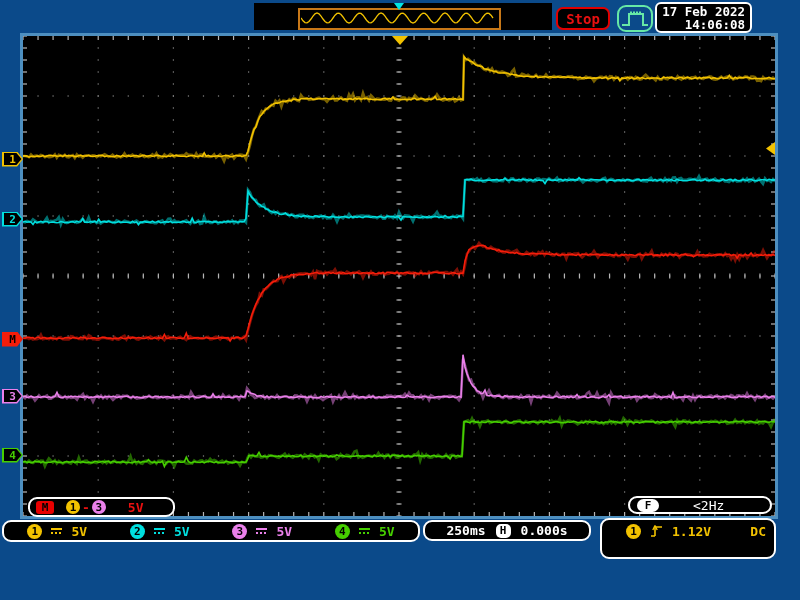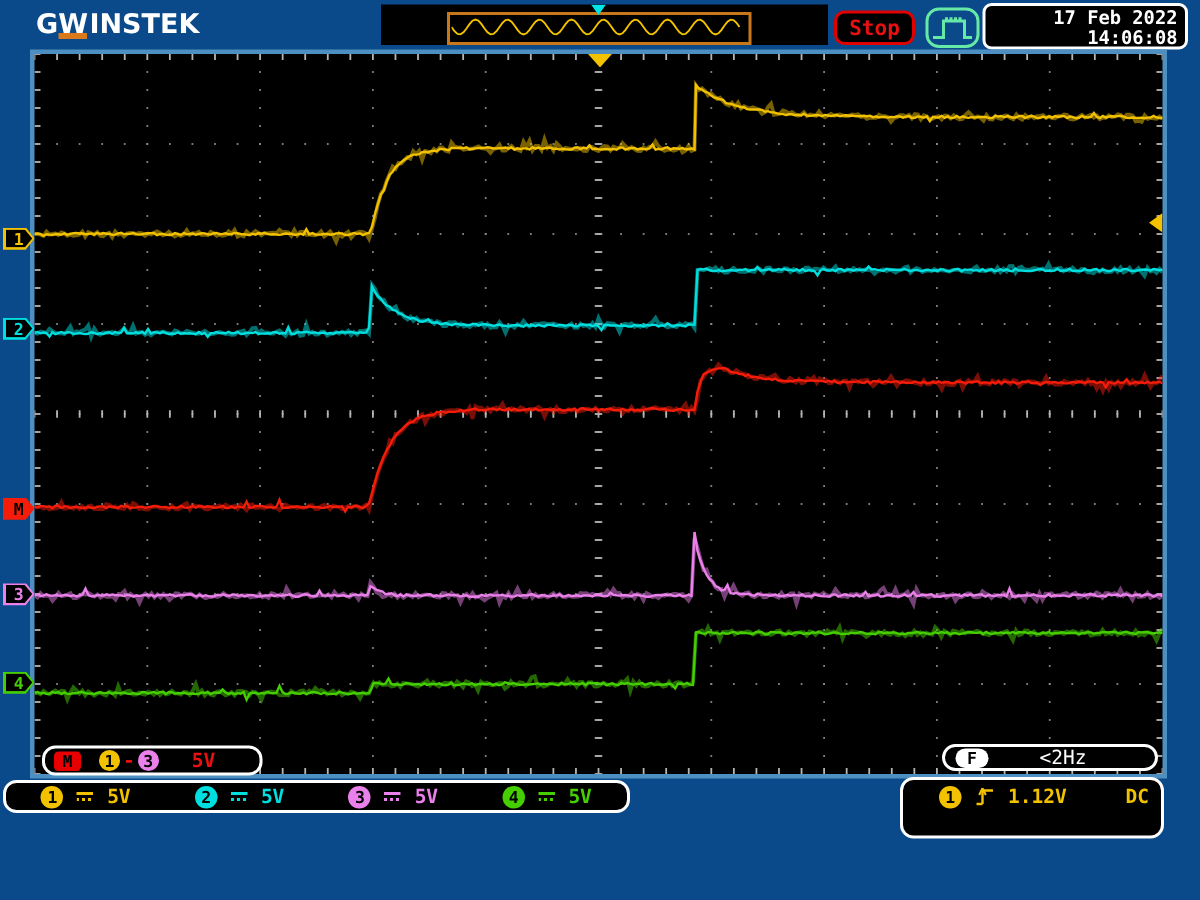--- a/index.html
+++ b/index.html
@@ -13,21 +13,21 @@
   #preview-bar{position:absolute;left:254px;top:3px;width:298px;height:27px;background:#000;}
   #window-box{position:absolute;left:44px;top:5px;width:199px;height:18px;border:2px solid #c87818;}
   #pv-svg{position:absolute;left:1px;top:1px;}
   #pv-tri{position:absolute;left:140px;top:0;width:10px;height:7px;background:#00e5e5;
           clip-path:polygon(0 0,100% 0,50% 100%);}
   #stop-btn{position:absolute;left:556px;top:7px;width:54px;height:23px;background:#000;
             border:2px solid #e00000;border-radius:7px;color:#e81010;font-weight:bold;font-size:14px;
             display:flex;align-items:center;justify-content:center;box-sizing:border-box;}
   #trig-icon-box{position:absolute;left:617px;top:5px;width:36px;height:27px;border:2px solid #66e8a6;
             border-radius:9px;box-sizing:border-box;display:flex;align-items:center;justify-content:center;}
-  #datetime{position:absolute;left:655px;top:2px;width:137px;height:31px;background:#000;
+  #datetime{position:absolute;left:655px;top:2px;width:97px;height:31px;background:#000;
             border:2px solid #fff;border-radius:6px;box-sizing:border-box;color:#fff;
             font-size:12.5px;font-weight:bold;text-align:right;padding:1px 5px 0 0;line-height:13px;}
   
   #plot-frame{position:absolute;left:20px;top:33px;width:758px;height:486px;background:#4d8fc0;}
   #plot{position:absolute;left:3px;top:3px;width:752px;height:480px;background:#000;}
   
   .chtag{position:absolute;left:2px;width:21px;height:15px;z-index:6;
          clip-path:polygon(0 0,72% 0,100% 50%,72% 100%,0 100%);}
   .chtag .chtag-in{position:absolute;left:1.5px;top:1.5px;right:1.5px;bottom:1.5px;background:#000;
          clip-path:polygon(0 0,72% 0,100% 50%,72% 100%,0 100%);
@@ -65,21 +65,20 @@
           font-weight:bold;display:flex;align-items:center;justify-content:center;}
   #trig-box{left:600px;top:518px;width:176px;height:41px;align-items:flex-start;padding:4px 8px 0 24px;}
   #trig-box .trow{display:flex;align-items:center;width:100%;gap:9px;color:#f2c200;font-size:13px;font-weight:bold;}
   #trig-box .tdc{margin-left:auto;}
 </style>
 </head>
 <body>
 
 <div id="screen">
 
-  <div id="logo"><span>G</span><span class="lw">W</span><span>INSTEK</span></div>
 
   <div id="preview-bar">
     <div id="window-box">
       <svg id="pv-svg" width="193" height="14">
         <path id="pv-wave" fill="none" stroke="#f2c200" stroke-width="1.3" d="M0,7L0,7.0L2,9.8L4,11.6L6,11.9L8,10.5L10,8.0L12,5.1L14,2.8L16,2.0L18,2.8L20,5.1L22,8.0L24,10.5L26,11.9L28,11.6L30,9.8L32,7.0L34,4.2L36,2.4L38,2.1L40,3.5L42,6.0L44,8.9L46,11.2L48,12.0L50,11.2L52,8.9L54,6.0L56,3.5L58,2.1L60,2.4L62,4.2L64,7.0L66,9.8L68,11.6L70,11.9L72,10.5L74,8.0L76,5.1L78,2.8L80,2.0L82,2.8L84,5.1L86,8.0L88,10.5L90,11.9L92,11.6L94,9.8L96,7.0L98,4.2L100,2.4L102,2.1L104,3.5L106,6.0L108,8.9L110,11.2L112,12.0L114,11.2L116,8.9L118,6.0L120,3.5L122,2.1L124,2.4L126,4.2L128,7.0L130,9.8L132,11.6L134,11.9L136,10.5L138,8.0L140,5.1L142,2.8L144,2.0L146,2.8L148,5.1L150,8.0L152,10.5L154,11.9L156,11.6L158,9.8L160,7.0L162,4.2L164,2.4L166,2.1L168,3.5L170,6.0L172,8.9L174,11.2L176,12.0L178,11.2L180,8.9L182,6.0L184,3.5L186,2.1L188,2.4L190,4.2L192,7.0"></path>
       </svg>
     </div>
     <div id="pv-tri"></div>
   </div>
 
@@ -1145,20 +1144,25 @@
     <div class="chgrp">
       <span class="cbadge" style="background: rgb(70, 207, 0);">4</span>
       <span class="cpl">
           <i class="cpl-line" style="background: rgb(70, 207, 0);"></i>
           <i class="cpl-line dash" style="background: rgb(70, 207, 0);"></i>
         </span>
       <span class="cscale" style="color: rgb(70, 207, 0);">5V</span>
     </div>
   </div>
 
+  <div class="obox" id="tb-box">
+    <span>250ms</span>
+    <span class="hbadge">H</span>
+    <span>0.000s</span>
+  </div>
 
   <div class="obox" id="trig-box">
     <div class="trow">
       <span class="cbadge" style="background:#f2c200;">1</span>
       <svg width="13" height="15" viewBox="0 0 13 15">
         <path d="M1,12 H5 M5,12 V3 M5,3 H12" fill="none" stroke="#f2c200" stroke-width="1.6"></path>
         <path d="M5,1.5 L2.8,6 M5,1.5 L7.2,6" fill="none" stroke="#f2c200" stroke-width="1.4"></path>
       </svg>
       <span>1.12V</span>
       <span class="tdc">DC</span>

